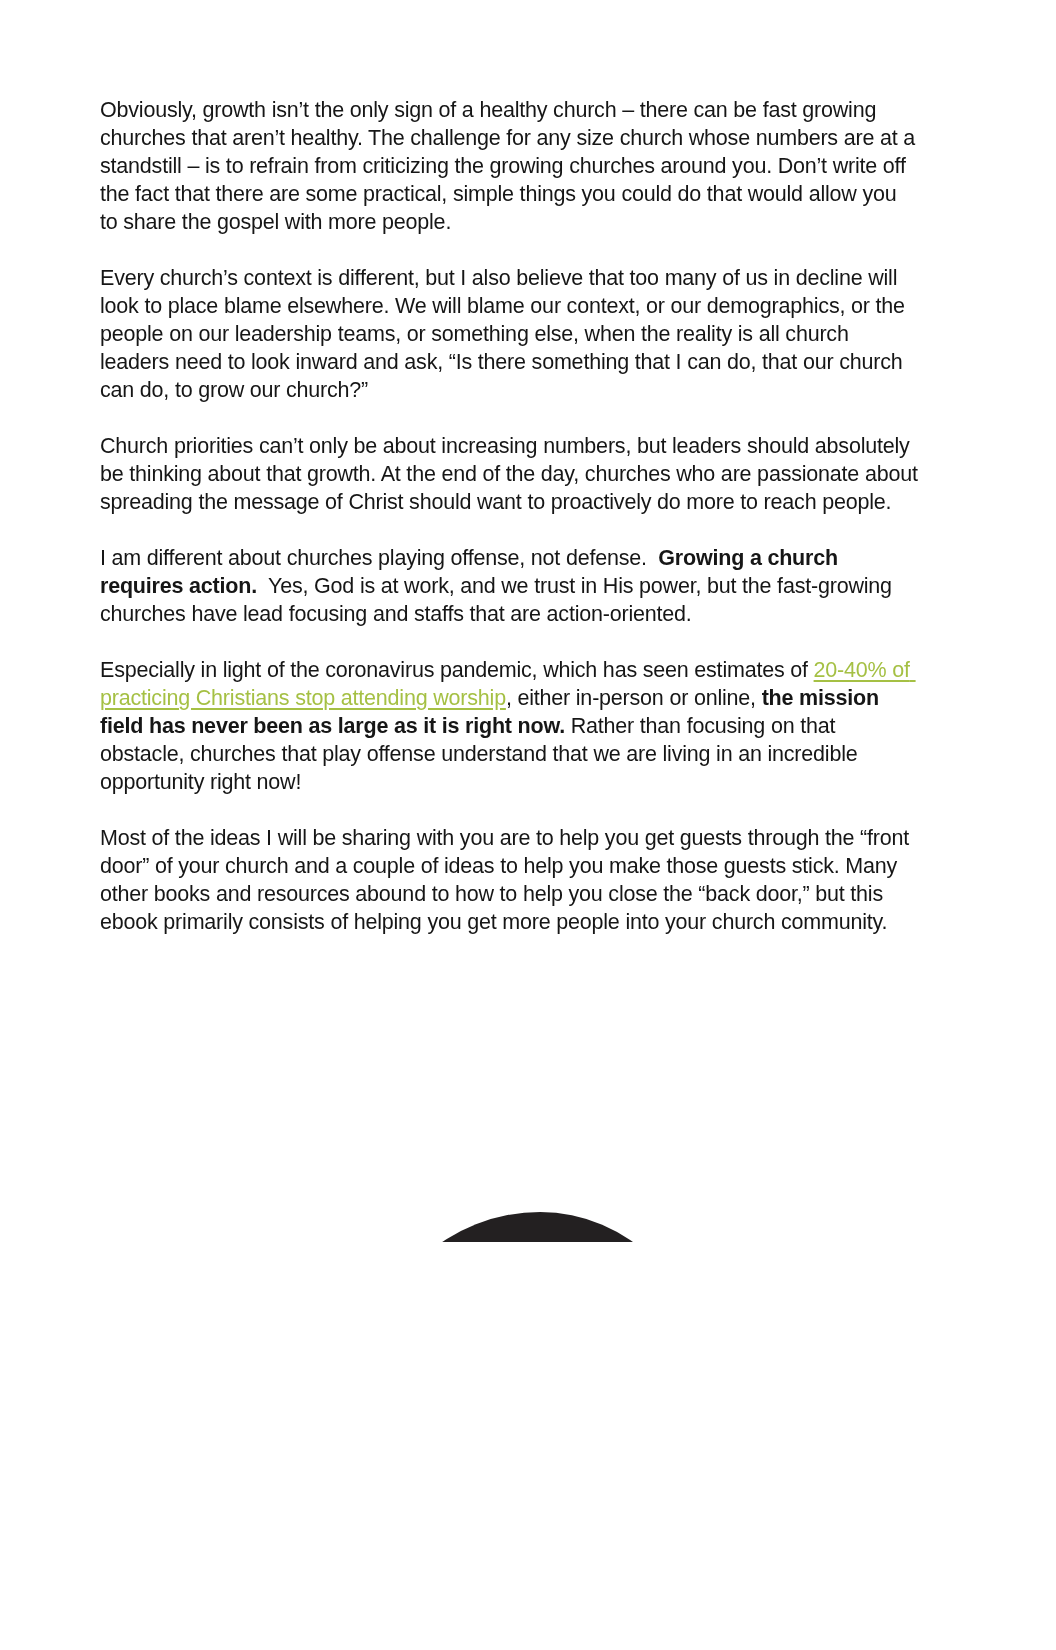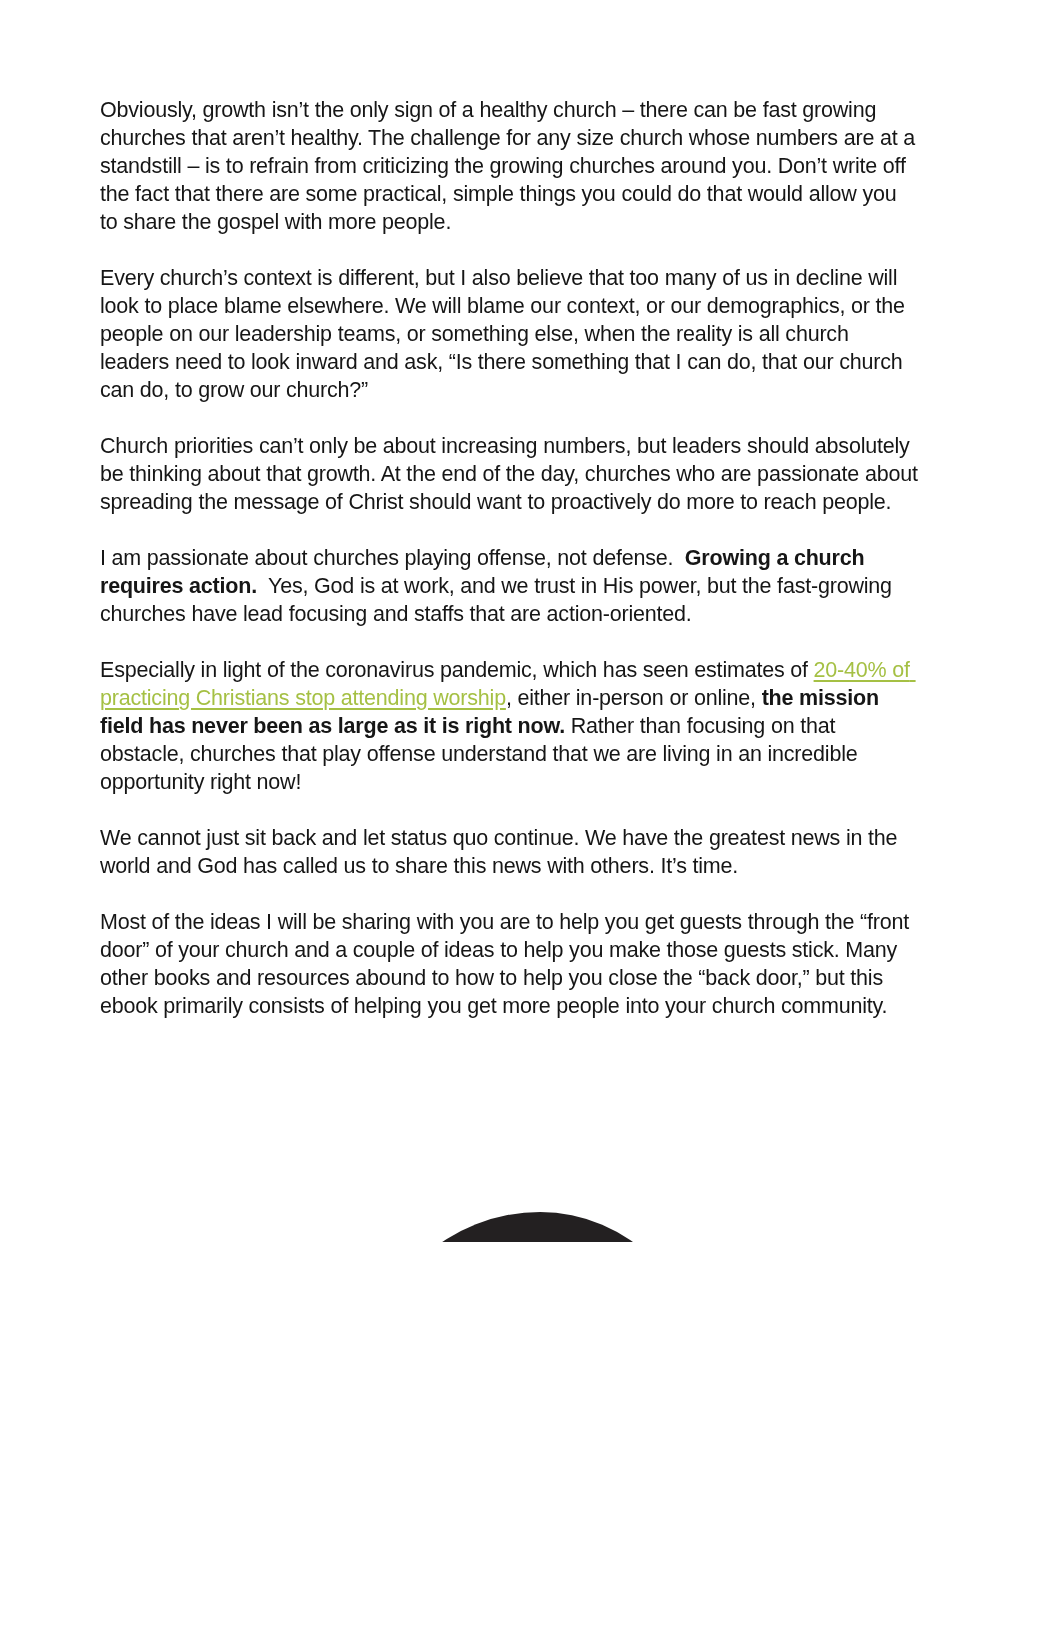--- a/index.html
+++ b/index.html
@@ -65,23 +65,22 @@
 </head>
 <body>
 
 <div class="page" style="--paper: #ffffff; --ink: #161616; --link: #a5c044; --badge: #232021;">
 
   <div class="content">
 
   <p><span class="normal">Obviously, growth isn’t the only sign of a healthy church – there can be fast growing churches that aren’t healthy. The challenge for any size church whose numbers are at a standstill – is to refrain from criticizing the growing churches around you. Don’t write off the fact that there are some practical, simple things you could do that would allow you to share the gospel with more people.</span></p>
       <p><span class="normal">Every church’s context is different, but I also believe that too many of us in decline will look to place blame elsewhere. We will blame our context, or our demographics, or the people on our leadership teams, or something else, when the reality is all church leaders need to look inward and ask, “Is there something that I can do, that our church can do, to grow our church?”</span></p>
       <p><span class="normal">Church priorities can’t only be about increasing numbers, but leaders should absolutely be thinking about that growth. At the end of the day, churches who are passionate about spreading the message of Christ should want to proactively do more to reach people.</span></p>
-      <p><span class="normal">I am passionate about churches playing offense, not defense.  </span><span class="bold">Growing a church requires action.</span><span class="normal">  Yes, God is at work, and we trust in His power, but the fast-growing churches have lead focusing and staffs that are action-oriented.</span></p>
+      <p><span class="normal">I am different about churches playing offense, not defense.  </span><span class="bold">Growing a church requires action.</span><span class="normal">  Yes, God is at work, and we trust in His power, but the fast-growing churches have lead focusing and staffs that are action-oriented.</span></p>
       <p><span class="normal">Especially in light of the coronavirus pandemic, which has seen estimates of </span><a href="#" class="link">20-40% of practicing Christians stop attending worship</a><span class="normal">, either in-person or online, </span><span class="bold">the mission field has never been as large as it is right now.</span><span class="normal"> Rather than focusing on that obstacle, churches that play offense understand that we are living in an incredible opportunity right now!</span></p>
-      <p><span class="normal">We cannot just sit back and let status quo continue. We have the greatest news in the world and God has called us to share this news with others. It’s time.</span></p>
       <p><span class="normal">Most of the ideas I will be sharing with you are to help you get guests through the “front door” of your church and a couple of ideas to help you make those guests stick. Many other books and resources abound to how to help you close the “back door,” but this ebook primarily consists of helping you get more people into your church community.</span></p>
     </div>
 
   <div class="badge">
     <div class="badge-line badge-line1">LET’S</div>
     <div class="badge-line badge-line2">DO THIS!</div>
     <div class="bolt-wrap">
       <svg width="58" height="82" viewBox="0 0 58 82" aria-hidden="true">
         <polygon points="30,0 0,48 15,48 6,82 55,29 36,29 48,0" fill="#ffffff"></polygon>
       </svg>

